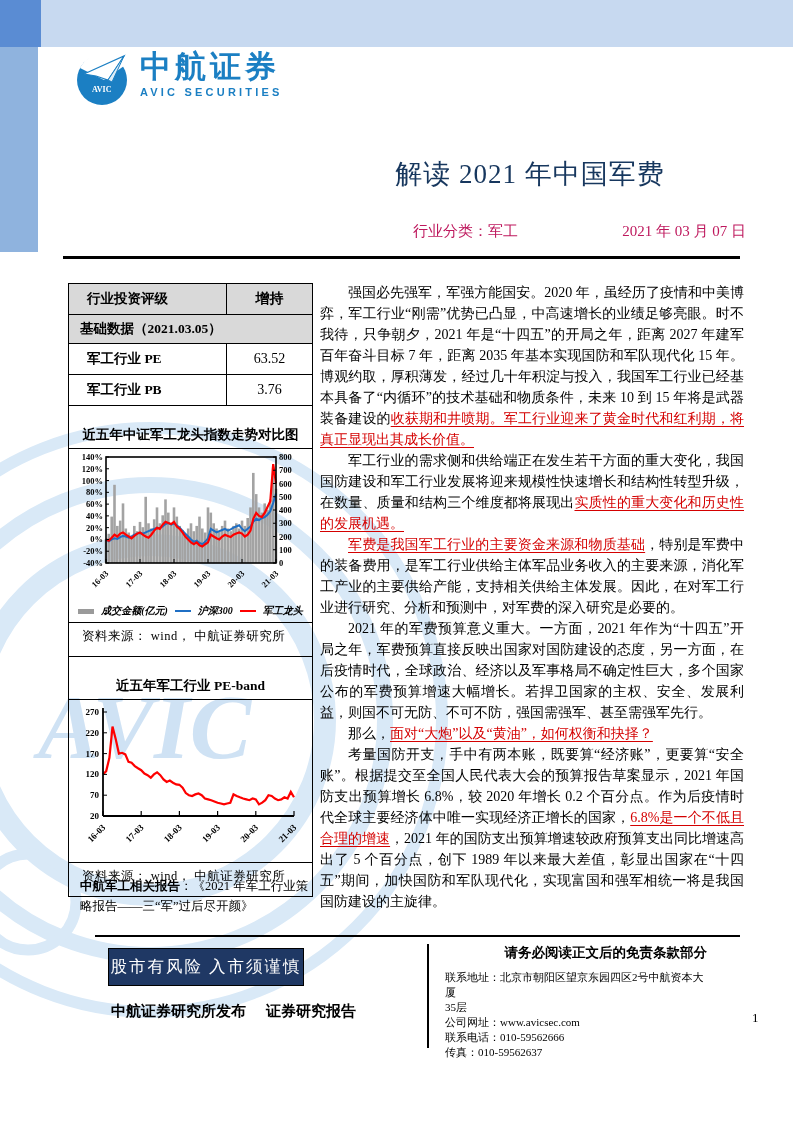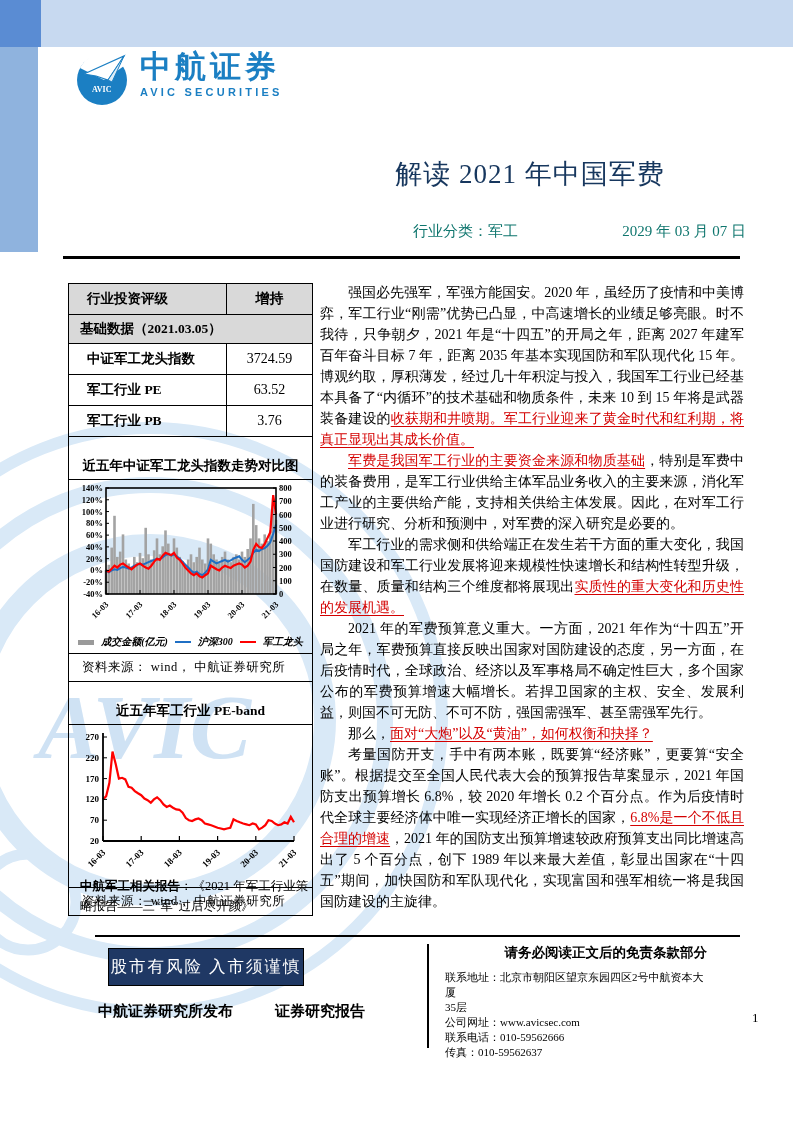--- a/index.html
+++ b/index.html
@@ -17,49 +17,49 @@
   
   .logo{position:absolute;left:74px;top:50px;display:flex;align-items:flex-start;}
   .logo-icon{width:56px;height:56px;}
   .logo-text{margin-left:10px;}
   .logo-cn{font-size:31px;font-weight:bold;color:#1b7fc3;letter-spacing:4px;line-height:34px;font-family:"Liberation Sans",sans-serif;}
   .logo-en{font-size:11px;font-weight:bold;color:#1b7fc3;letter-spacing:3.2px;font-family:"Liberation Sans",sans-serif;margin-top:2px;}
   
   .report-title{position:absolute;left:320px;top:156px;width:420px;text-align:center;
     font-size:27px;font-weight:normal;color:#17375e;letter-spacing:1px;}
   .meta-row{position:absolute;left:413px;top:222px;width:333px;display:flex;justify-content:space-between;
-    font-size:15px;color:#0f766e;}
+    font-size:15px;color:#be185d;}
   .header-rule{position:absolute;left:63px;top:256px;width:677px;height:2.5px;background:#000;}
   
   .panel{position:absolute;left:68px;top:283px;width:243px;border:1.5px solid #000;background:transparent;}
   .p-row{display:grid;grid-template-columns:157px 1fr;border-bottom:1px solid #000;}
   .p-row:last-child{border-bottom:none;}
   .cell-label{padding:6px 4px 6px 18px;font-weight:bold;font-size:13.5px;}
   .cell-value{border-left:1px solid #000;display:flex;align-items:center;justify-content:center;font-size:14px;}
   .gray{background:#d9d9d9;}
   .span-row{padding:5px 4px 5px 11px;font-weight:bold;font-size:13.5px;border-bottom:1px solid #000;}
   .chart-title{font-weight:bold;font-size:13.5px;text-align:center;padding:4px 2px;border-bottom:1px solid #000;margin-top:16px;}
   .chart-box{border-bottom:1px solid #000;padding:2px 0 0 0;}
   .legend-row{display:flex;justify-content:center;align-items:center;gap:7px;font-size:10px;font-weight:bold;
     font-style:italic;padding:1px 0 4px 0;}
   .sw-bar{display:inline-block;width:16px;height:5px;background:#9a9a9a;}
   .sw-line{display:inline-block;width:16px;height:2.5px;}
-  .source-row{font-size:12.5px;padding:5px 4px 5px 13px;border-bottom:1px solid #000;letter-spacing:0.5px;}
+  .source-row{font-size:12.5px;padding:5px 4px 11px 13px;border-bottom:1px solid #000;letter-spacing:0.5px;}
   .source-row.last{border-bottom:none;}
   .related{position:absolute;left:80px;top:876px;width:236px;font-size:12.5px;line-height:20px;}
   .related b{font-size:12.5px;}
   
   .body-col{position:absolute;left:320px;top:282px;width:424px;font-size:14px;line-height:21px;text-align:justify;}
   .body-col p{margin:0;text-indent:2em;}
   .seg-red{color:#d40000;text-decoration:underline;text-underline-offset:3px;}
   
   .footer-rule{position:absolute;left:95px;top:935px;width:645px;height:1.5px;background:#000;}
   .slogan-box{position:absolute;left:108px;top:948px;width:194px;height:36px;background:#1f3864;border:1px solid #000;
     color:#fff;display:flex;align-items:center;justify-content:center;font-size:16.5px;letter-spacing:2px;}
-  .publisher-row{position:absolute;left:98px;top:1002px;width:300px;display:flex;gap:42px;
+  .publisher-row{position:absolute;left:111px;top:1002px;width:300px;display:flex;gap:20px;
     font-weight:bold;font-size:15px;font-family:"Liberation Sans",sans-serif;}
   .footer-divider{position:absolute;left:427px;top:944px;width:1.5px;height:104px;background:#000;}
   .footer-right{position:absolute;left:445px;top:944px;width:262px;}
   .disclaimer-title{font-weight:bold;font-size:13.5px;margin-bottom:8px;font-family:"Liberation Sans",sans-serif;text-align:right;}
   .contact-line{font-size:11px;line-height:15px;}
   .page-num{position:absolute;left:752px;top:1010px;font-size:13px;}
   
   svg text{font-family:"Liberation Serif","DejaVu Serif",serif;}
 </style>
 </head>
@@ -89,34 +89,30 @@
   </svg>
   <div class="logo-text">
     <div class="logo-cn">中航证券</div>
     <div class="logo-en">AVIC SECURITIES</div>
   </div>
 </div>
 
 <div class="report-title">解读 2021 年中国军费</div>
 <div class="meta-row">
   <span>行业分类：军工</span>
-  <span>2029 年 03 月 07 日</span>
+  <span>2021 年 03 月 07 日</span>
 </div>
 <div class="header-rule"></div>
 
 <div class="panel">
   <div class="p-row gray">
     <div class="cell-label">行业投资评级</div>
     <div class="cell-value" style="font-weight:bold">增持</div>
   </div>
   <div class="span-row gray">基础数据（2021.03.05）</div>
-  <div class="p-row">
-    <div class="cell-label">中证军工龙头指数</div>
-    <div class="cell-value">3724.59</div>
-  </div>
   <div class="p-row">
     <div class="cell-label">军工行业 PE</div>
     <div class="cell-value">63.52</div>
   </div>
   <div class="p-row">
     <div class="cell-label">军工行业 PB</div>
     <div class="cell-value">3.76</div>
   </div>
 
   <div class="chart-title">近五年中证军工龙头指数走势对比图</div>
@@ -282,22 +278,22 @@
   </div>
   <div class="source-row last">资料来源： wind， 中航证券研究所</div>
 </div>
 
 <div class="related">
   <b>中航军工相关报告</b><span>：《2021 年军工行业策略报告——三“军”过后尽开颜》</span>
 </div>
 
 <div class="body-col" id="body-col">
     <p><span>强国必先强军，军强方能国安。2020 年，虽经历了疫情和中美博弈，军工行业“刚需”优势已凸显，中高速增长的业绩足够亮眼。时不我待，只争朝夕，2021 年是“十四五”的开局之年，距离 2027 年建军百年奋斗目标 7 年，距离 2035 年基本实现国防和军队现代化 15 年。博观约取，厚积薄发，经过几十年积淀与投入，我国军工行业已经基本具备了“内循环”的技术基础和物质条件，未来 10 到 15 年将是武器装备建设的</span><span class="seg-red">收获期和井喷期。军工行业迎来了黄金时代和红利期，将真正显现出其成长价值。</span></p>
+    <p><span>军工行业的需求侧和供给端正在发生若干方面的重大变化，我国国防建设和军工行业发展将迎来规模性快速增长和结构性转型升级，在数量、质量和结构三个维度都将展现出</span><span class="seg-red">实质性的重大变化和历史性的发展机遇。</span></p>
     <p><span class="seg-red">军费是我国军工行业的主要资金来源和物质基础</span><span>，特别是军费中的装备费用，是军工行业供给主体军品业务收入的主要来源，消化军工产业的主要供给产能，支持相关供给主体发展。因此，在对军工行业进行研究、分析和预测中，对军费的深入研究是必要的。</span></p>
-    <p><span>军工行业的需求侧和供给端正在发生若干方面的重大变化，我国国防建设和军工行业发展将迎来规模性快速增长和结构性转型升级，在数量、质量和结构三个维度都将展现出</span><span class="seg-red">实质性的重大变化和历史性的发展机遇。</span></p>
     <p><span>2021 年的军费预算意义重大。一方面，2021 年作为“十四五”开局之年，军费预算直接反映出国家对国防建设的态度，另一方面，在后疫情时代，全球政治、经济以及军事格局不确定性巨大，多个国家公布的军费预算增速大幅增长。若捍卫国家的主权、安全、发展利益，则国不可无防、不可不防，强国需强军、甚至需强军先行。</span></p>
     <p><span>那么，</span><span class="seg-red">面对“大炮”以及“黄油”，如何权衡和抉择？</span></p>
     <p><span>考量国防开支，手中有两本账，既要算“经济账”，更要算“安全账”。根据提交至全国人民代表大会的预算报告草案显示，2021 年国防支出预算增长 6.8%，较 2020 年增长 0.2 个百分点。作为后疫情时代全球主要经济体中唯一实现经济正增长的国家，</span><span class="seg-red">6.8%是一个不低且合理的增速</span><span>，2021 年的国防支出预算增速较政府预算支出同比增速高出了 5 个百分点，创下 1989 年以来最大差值，彰显出国家在“十四五”期间，加快国防和军队现代化，实现富国和强军相统一将是我国国防建设的主旋律。</span></p>
   </div>
 
 <div class="footer-rule"></div>
 <div class="slogan-box">股市有风险  入市须谨慎</div>
 <div class="publisher-row">
   <span>中航证券研究所发布</span>
   <span>证券研究报告</span>

